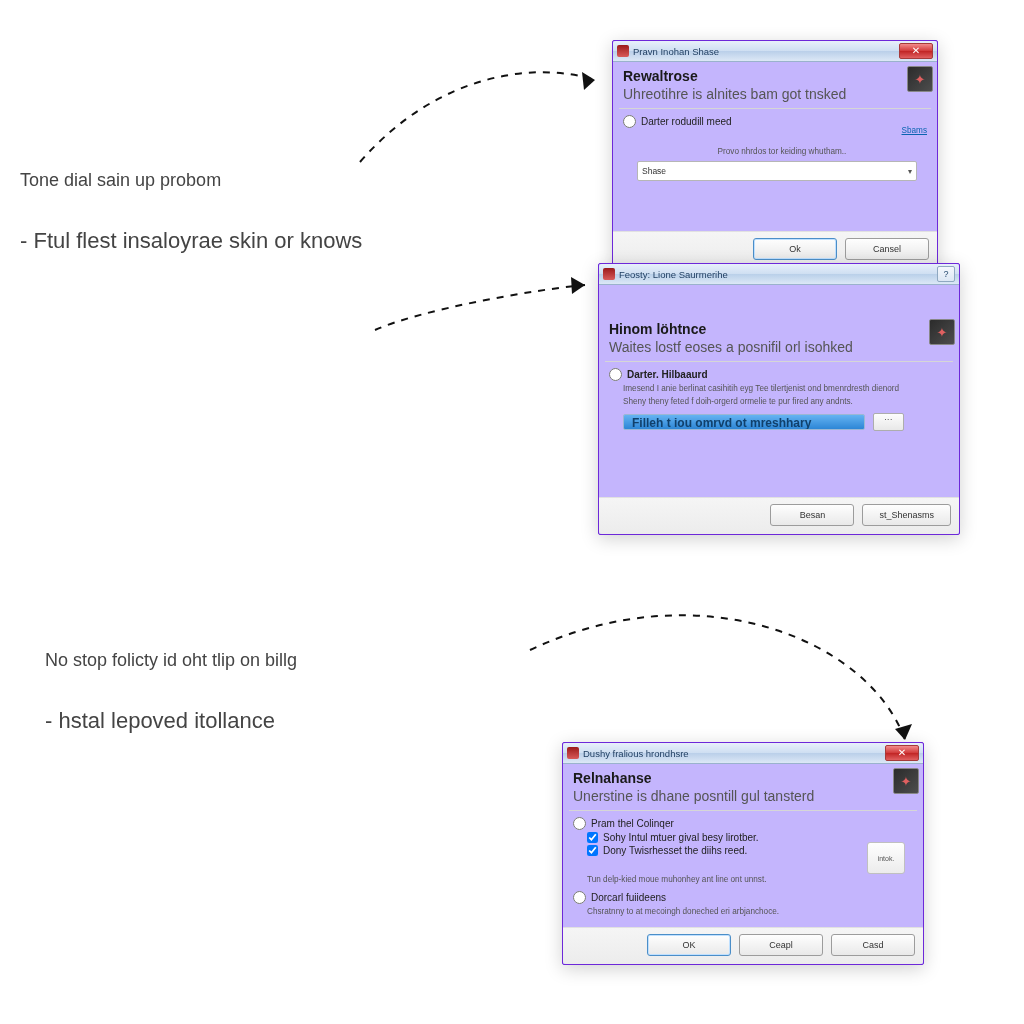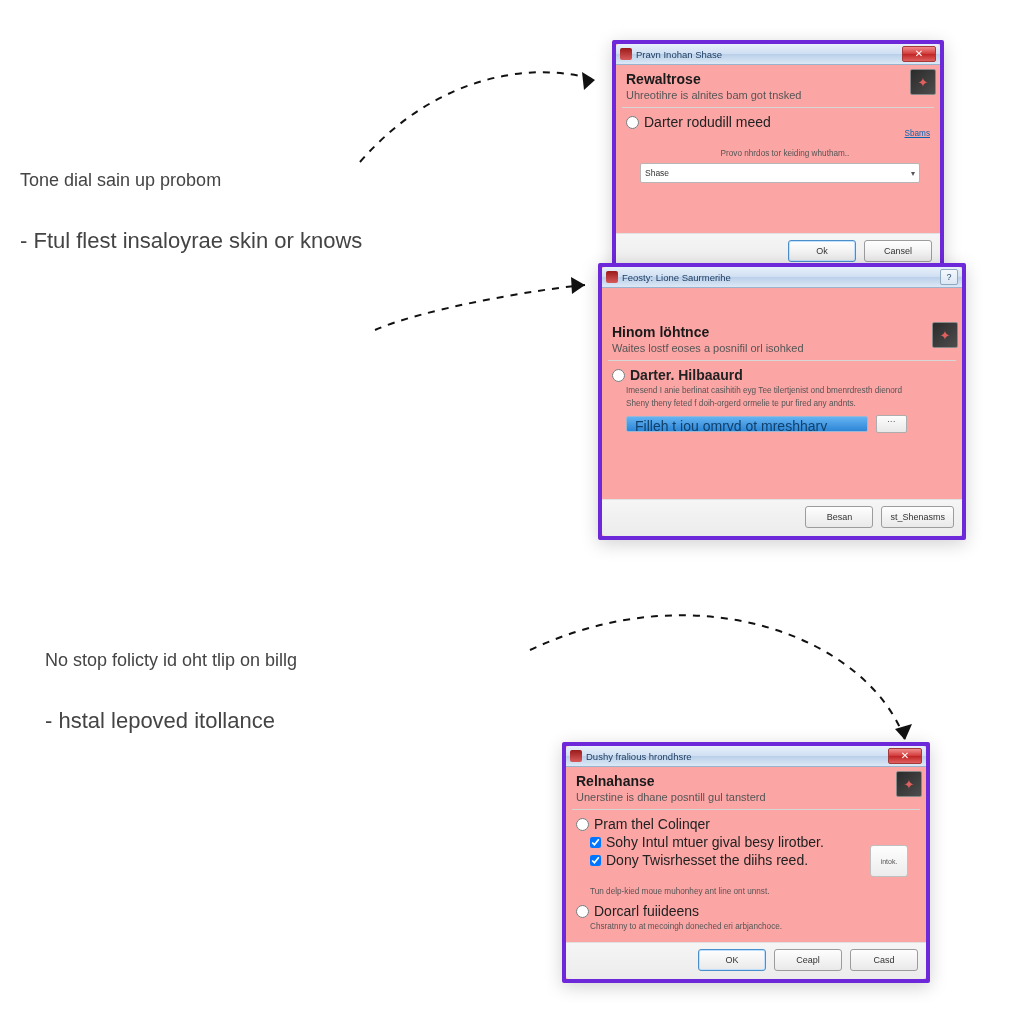--- a/index.html
+++ b/index.html
@@ -3,49 +3,49 @@
 <meta charset="utf-8">
 <style>
   html,body{margin:0;padding:0;width:1024px;height:1024px;background:#ffffff;font-family:"Segoe UI",Tahoma,Arial,sans-serif;color:#333;overflow:hidden;}
   .caption{position:absolute;font-size:18px;color:#444;}
   .sub{font-size:22px;}
   
   .arrow{position:absolute;pointer-events:none;}
   .arrow path{stroke:#111;stroke-width:2;fill:none;stroke-dasharray:7 7;}
   .arrow polygon{fill:#111;}
   
-  .win{position:absolute;background:#fca5a5;border:4px solid #6d28d9;border-radius:2px;box-shadow:0 4px 18px rgba(0,0,0,0.18);}
+  .win{position:absolute;background:#c4b5fd;border:1px solid #6d28d9;border-radius:2px;box-shadow:0 4px 18px rgba(0,0,0,0.18);}
   .titlebar{height:20px;display:flex;align-items:center;padding:0 4px;
     background:linear-gradient(#e8f0fb,#cfdff2 49%,#b9cfe9 50%,#dce8f6);
     border-bottom:1px solid #9ab2cc;border-top-left-radius:3px;border-top-right-radius:3px;font-size:9.5px;color:#1b3a5e;}
   .tb-icon{width:12px;height:12px;background:linear-gradient(#9b1a1a,#d85a5a);border-radius:2px;margin-right:4px;}
   .tb-title{flex:1;white-space:nowrap;overflow:hidden;text-overflow:ellipsis;}
   .tb-close{width:32px;height:14px;border:1px solid #a63a3a;border-radius:2px;
     background:linear-gradient(#f28b8b,#d13b3b 49%,#c02323 50%,#e06060);
     display:flex;align-items:center;justify-content:center;color:#fff;font-size:10px;line-height:1;}
   .tb-btn{width:16px;height:14px;border:1px solid #8fa8c1;border-radius:2px;margin-left:3px;
     background:linear-gradient(#f4f8fd,#dce7f4);display:flex;align-items:center;justify-content:center;font-size:9px;color:#2a4d72;}
   .body{padding:6px 10px 4px 10px;font-size:9px;color:#222;}
   .sec-head{font-size:14px;font-weight:bold;color:#1a1a1a;margin-bottom:2px;}
-  .sec-sub{font-size:11px;color:#555;margin-bottom:6px;}
+  .sec-sub{font-size:14px;color:#555;margin-bottom:6px;}
   .hr{height:1px;background:#d6d6d6;margin:4px -4px 6px -4px;}
   .radio-row{display:flex;align-items:center;gap:5px;margin:2px 0 2px 0;}
   .radio-row input{margin:0;}
-  .lbl{font-size:14px;color:#222;}
+  .lbl{font-size:10px;color:#222;}
   .small{font-size:8.2px;color:#555;margin:2px 0 4px 14px;line-height:1.35;}
   .dropdown{display:flex;align-items:center;border:1px solid #b6b6b6;border-radius:2px;height:18px;padding:0 4px;width:270px;font-size:8.5px;color:#333;background:#fff;justify-content:space-between;}
   .dropdown .chev{font-size:8px;color:#555;}
   .progress-wrap{display:flex;align-items:center;gap:8px;margin-top:6px;}
   .progress{height:14px;width:240px;border:1px solid #9cb7d4;border-radius:2px;background:linear-gradient(#eaf2fb,#dbe9f7);overflow:hidden;}
   .progress .bar{height:100%;width:100%;background:linear-gradient(#65b3f2,#2d86d6);}
-  .prog-label{position:absolute;font-size:14px;color:#10406c;left:8px;top:1px;}
+  .prog-label{position:absolute;font-size:12px;color:#10406c;left:8px;top:1px;font-weight:bold;}
   .progress{position:relative;}
   .progbtn{height:16px;padding:0 10px;font-size:8.5px;border:1px solid #adadad;border-radius:2px;background:linear-gradient(#fdfdfd,#e8e8e8);color:#444;}
   .btnrow{display:flex;justify-content:flex-end;gap:8px;padding:6px 8px 8px 0;border-top:1px solid #e1e1e1;background:linear-gradient(#f5f5f5,#ececec);border-bottom-left-radius:3px;border-bottom-right-radius:3px;}
-  .btn{height:20px;min-width:50px;padding:0 8px;font-size:9px;border:1px solid #9c9c9c;border-radius:3px;
+  .btn{height:20px;min-width:50px;padding:0 16px;font-size:9px;border:1px solid #9c9c9c;border-radius:3px;
     background:linear-gradient(#fefefe,#e9e9e9);color:#333;display:flex;align-items:center;justify-content:center;}
   .btn.primary{border-color:#4b8ec8;box-shadow:inset 0 0 0 1px #bfe0ff;}
   .app-icon{position:absolute;width:24px;height:24px;border:1px solid #888;border-radius:2px;
     background:linear-gradient(135deg,#2b2b2b,#4d4d4d);display:flex;align-items:center;justify-content:center;color:#e06060;font-size:13px;}
   .link-small{font-size:8.2px;color:#0a63b0;text-decoration:underline;position:absolute;}
   .chk-row{display:flex;align-items:center;gap:5px;margin:2px 0 2px 14px;}
   .chk-row input{margin:0;width:11px;height:11px;}
   .side-box{position:absolute;width:36px;height:30px;border:1px solid #c0c0c0;border-radius:3px;background:linear-gradient(#fefefe,#ececec);
     display:flex;align-items:center;justify-content:center;font-size:7px;color:#555;}
 </style>

